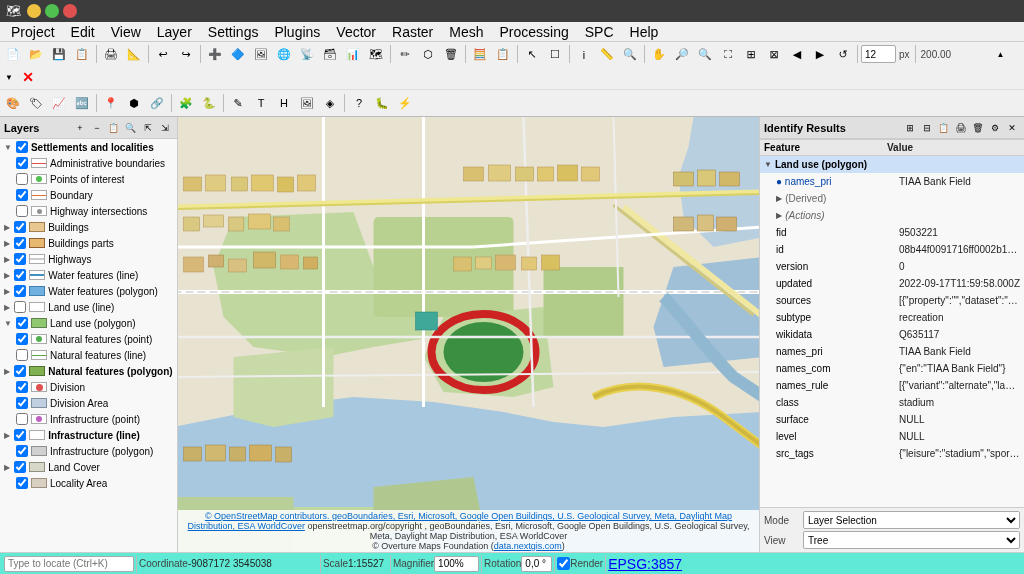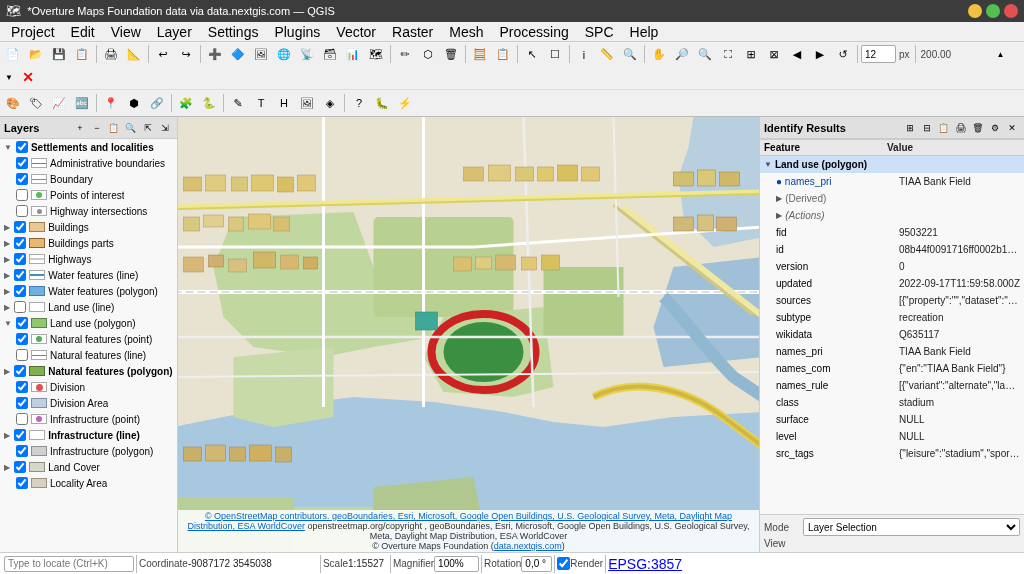--- a/index.html
+++ b/index.html
@@ -186,21 +186,21 @@
     .id-footer-row { display: flex; align-items: center; gap: 4px; font-size: 10px; }
     .id-footer-label { color: #444; width: 35px; flex-shrink: 0; }
     .id-footer-select {
       flex: 1; height: 18px; border: 1px solid #aaa; border-radius: 2px;
       font-size: 10px; background: white;
     }
 
     
     #status-bar {
       height: 22px;
-      background: #ffffff;
+      background: #5eead4;
       border-top: 1px solid #ccc;
       display: flex;
       align-items: center;
       padding: 0 4px;
       font-size: 10px;
     }
     .status-input {
       height: 16px; border: 1px solid #aaa; border-radius: 2px;
       font-size: 10px; padding: 0 3px; background: white;
     }
@@ -235,21 +235,20 @@
       gap: 1px;
       min-height: 26px;
     }
     .toolbar-row:last-child { border-bottom: none; }
   </style>
 </head>
 <body>
 
 <div id="title-bar">
   <span class="title-icon">🗺</span>
-  <span class="title-text">*Overture Maps Foundation data via data.nextgis.com — QGIS</span>
   <div class="win-btns">
     <button class="win-btn minimize"></button>
     <button class="win-btn maximize"></button>
     <button class="win-btn close"></button>
   </div>
 </div>
 
 <div id="menu-bar">
 <span class="menu-item">Project</span>
     <span class="menu-item">Edit</span>
@@ -366,32 +365,32 @@
         <span class="layer-label" style="font-weight:bold;">Settlements and localities</span>
       </div>
       <div class="layer-item indent1">
         <input type="checkbox" class="layer-check" checked="" style="">
         <div class="layer-icon" style="background:white;border-color:#aaa;position:relative;overflow:hidden;">
           <div style="position:absolute;top:50%;left:0;right:0;height:1px;background:#e05050;"></div>
         </div>
         <span class="layer-label">Administrative boundaries</span>
       </div>
       <div class="layer-item indent1">
-        <input type="checkbox" class="layer-check" checked="" style="">
-        <div class="layer-icon" style="background:white;border-color:#aaa;position:relative;overflow:hidden;">
-          <div style="position:absolute;top:50%;left:0;right:0;height:1px;background:#e07030;"></div>
-        </div>
-        <span class="layer-label">Boundary</span>
-      </div>
-      <div class="layer-item indent1">
         <input type="checkbox" class="layer-check" style="">
         <div class="layer-icon" style="background:white;border-color:#aaa;display:flex;align-items:center;justify-content:center;">
           <div style="width:6px;height:6px;border-radius:50%;background:#50c050;"></div>
         </div>
         <span class="layer-label">Points of interest</span>
+      </div>
+      <div class="layer-item indent1">
+        <input type="checkbox" class="layer-check" checked="" style="">
+        <div class="layer-icon" style="background:white;border-color:#aaa;position:relative;overflow:hidden;">
+          <div style="position:absolute;top:50%;left:0;right:0;height:1px;background:#e07030;"></div>
+        </div>
+        <span class="layer-label">Boundary</span>
       </div>
       <div class="layer-item indent1">
         <input type="checkbox" class="layer-check" style="">
         <div class="layer-icon" style="background:white;border-color:#aaa;display:flex;align-items:center;justify-content:center;">
           <div style="width:5px;height:5px;border-radius:50%;background:#909090;"></div>
         </div>
         <span class="layer-label">Highway intersections</span>
       </div>
 
       <div class="layer-item">
@@ -738,20 +737,23 @@
     </div>
     <div id="identify-footer">
       <div class="id-footer-row">
         <span class="id-footer-label">Mode</span>
         <select class="id-footer-select">
           <option>Layer Selection</option>
         </select>
       </div>
       <div class="id-footer-row">
         <span class="id-footer-label">View</span>
+        <select class="id-footer-select">
+          <option>Tree</option>
+        </select>
       </div>
     </div>
   </div>
 </div>
 
 <div id="status-bar">
   <input class="status-input" type="text" style="width: 130px;" placeholder="Type to locate (Ctrl+K)">
   <div class="tb-sep"></div>
   <span class="status-label">Coordinate</span>
   <span class="status-value" style="min-width:130px;">-9087172  3545038</span>

